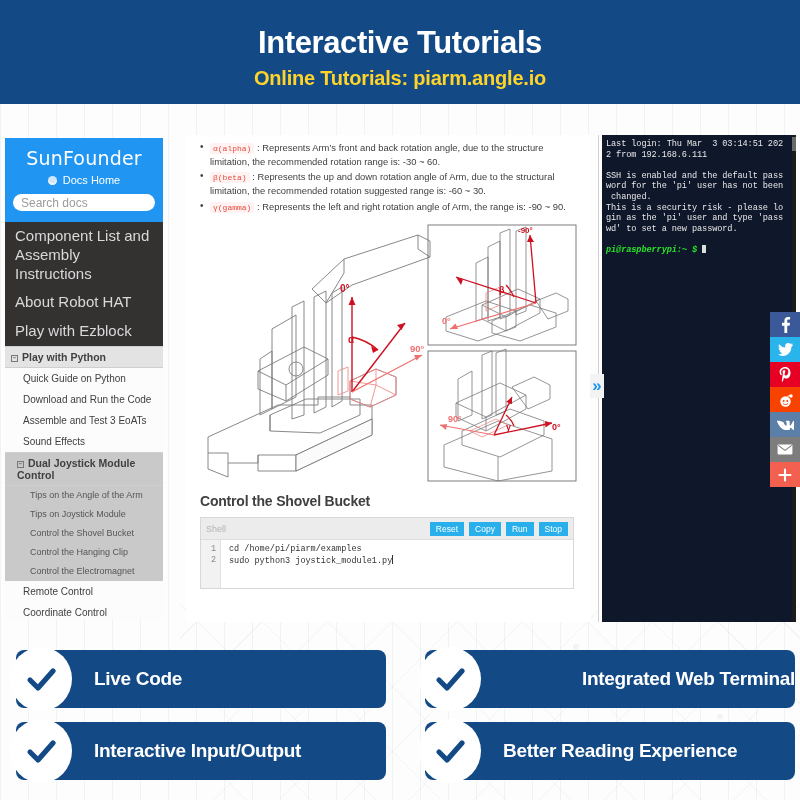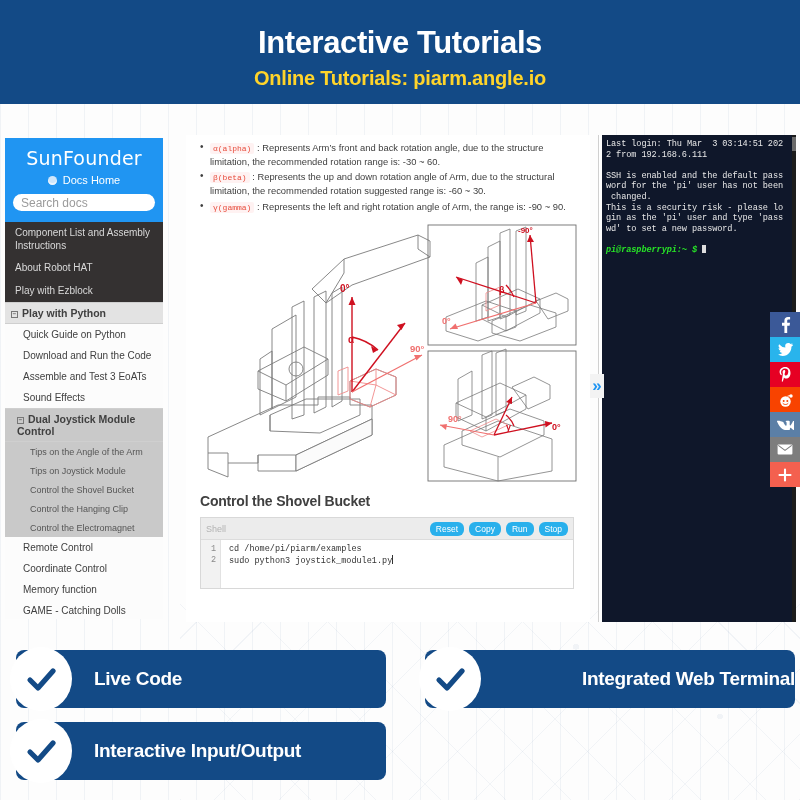--- a/index.html
+++ b/index.html
@@ -87,21 +87,21 @@
   .sb-home-txt { color: #fff; font-size: 11px; }
   .sb-search {
     margin: 8px 8px 2px 8px; height: 17px; border-radius: 9px;
     background: #fff; display: flex; align-items: center;
     padding: 0 8px;
   }
   .sb-search span { color: #9b9b9b; font-size: 12px; }
 
   .sb-list { }
   .sb-l1 {
-    color: #d9d9d9; font-size: 10px; line-height: 1.25;
+    color: #d9d9d9; font-size: 15px; line-height: 1.25;
     padding: 5px 10px 5px 10px; background: #343131;
   }
   .sb-cap {
     color: #404040; font-size: 10.5px; font-weight: bold;
     background: #e3e3e3; padding: 4px 10px 4px 6px;
     border-top: 1px solid #cfcfcf; border-bottom: 1px solid #cfcfcf;
   }
   .sb-cap.sub { background: #c9c9c9; padding-left: 12px; }
   .sb-cap .tgl {
     display: inline-block; width: 7px; height: 7px;
@@ -157,21 +157,21 @@
   .codew {
     margin: 0 2px; border: 1px solid #d8d8d8; background: #fff;
   }
   .code-bar {
     height: 22px; background: #ececec; border-bottom: 1px solid #dcdcdc;
     display: flex; align-items: center; padding: 0 5px;
   }
   .code-lang { color: #b3b3b3; font-size: 9px; flex: 1; }
   .cbtn {
     background: #29b0ec; color: #fff; font-size: 8.5px;
-    border-radius: 6px; padding: 2px 6px; margin-left: 5px;
+    border-radius: 0; padding: 2px 6px; margin-left: 5px;
     border: none; cursor: pointer; line-height: 1.2;
   }
   .code-area { display: flex; min-height: 48px; background: #fff; }
   .gutter {
     width: 20px; background: #f2f2f2; border-right: 1px solid #e2e2e2;
     padding-top: 4px; text-align: right; padding-right: 4px;
   }
   .gutter div {
     font-family: "Liberation Mono", monospace; font-size: 8.5px;
     color: #8a8a8a; line-height: 11px;
@@ -547,14 +547,22 @@
       <span class="lab">Interactive Input/Output</span>
     </div>
     <div class="fbox" id="fb2">
       <span class="chk">
         <svg width="40" height="40" viewBox="0 0 40 40">
             <path d="M9 21 L17 29 L32 12" stroke="#134a86" stroke-width="5.2" fill="none" stroke-linecap="round" stroke-linejoin="round"></path>
           </svg>
       </span>
       <span class="lab">Integrated Web Terminal</span>
     </div>
+    <div class="fbox" id="fb3">
+      <span class="chk">
+        <svg width="40" height="40" viewBox="0 0 40 40">
+            <path d="M9 21 L17 29 L32 12" stroke="#134a86" stroke-width="5.2" fill="none" stroke-linecap="round" stroke-linejoin="round"></path>
+          </svg>
+      </span>
+      <span class="lab">Better Reading Experience</span>
+    </div>
   </div>
 </div>
 
 </body></html>

